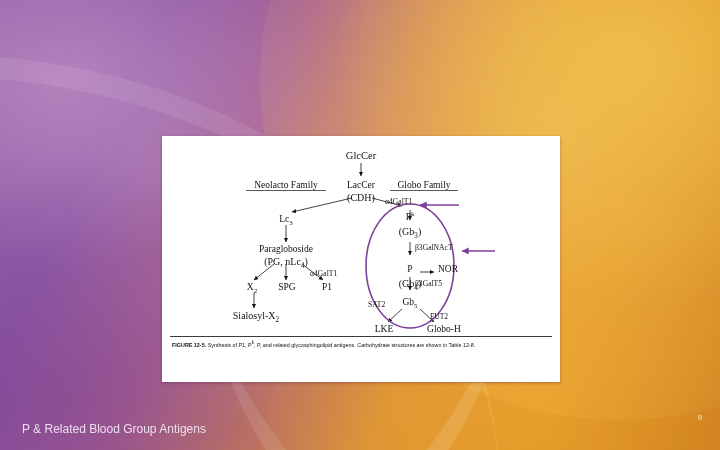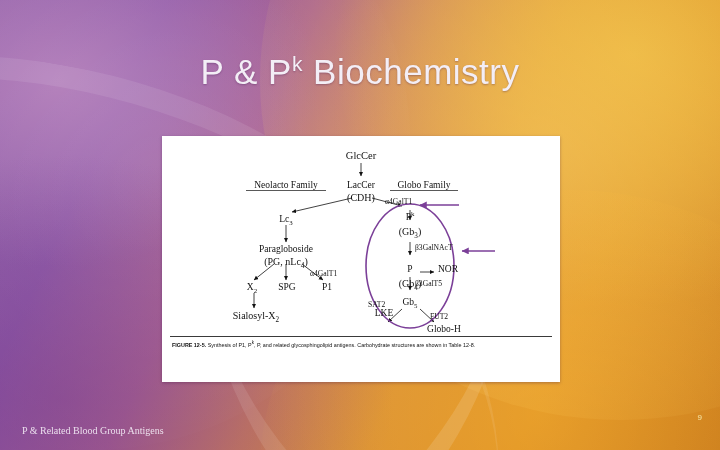--- a/index.html
+++ b/index.html
@@ -33,21 +33,21 @@
   .figbox{position:absolute;left:162px;top:136px;width:398px;height:246px;background:#ffffff;
     box-shadow:0 1px 3px rgba(60,20,70,0.35);}
   .fig{position:absolute;left:0;top:0;width:455px;height:246px;}
   .fig svg{position:absolute;left:0;top:0;}
 
   .caption{position:absolute;left:10px;top:204px;width:378px;font-size:5.4px;line-height:1.45;
     color:#111;font-family:"Liberation Sans",sans-serif;}
   .caption b{font-weight:bold;}
   .caprule{position:absolute;left:8px;top:200px;width:382px;height:1px;background:#3a3a3a;}
 
-  .footer{position:absolute;left:22px;bottom:14px;color:#f0e6f2;font-size:10px;opacity:.95;font-family:Liberation Serif, serif;}
+  .footer{position:absolute;left:22px;bottom:14px;color:#f0e6f2;font-size:12px;opacity:.95;}
   .pagenum{position:absolute;right:18px;bottom:28px;color:#f6e7a8;font-size:8px;}
 
   
   .t{position:absolute;font-family:"Liberation Serif",serif;color:#111;white-space:nowrap;}
   .sz11{font-size:10.5px;}
   .sz10{font-size:9.5px;}
   .sz9{font-size:10px;}
   .sz8{font-size:7.6px;}
   .sub{font-size:0.72em;vertical-align:sub;line-height:0;}
   .sup{font-size:0.72em;vertical-align:super;line-height:0;}
@@ -59,21 +59,20 @@
 
 <div class="slide">
   <div class="swirl s1"></div>
   <div class="swirl s2"></div>
   <div class="swirl s3"></div>
   <div class="swirl s4"></div>
   <div class="arc a1"></div>
   <div class="arc a2"></div>
   <div class="arc a3"></div>
 
-  <div class="title"><span>P &amp; P</span><sup>k</sup><span> Biochemistry</span></div>
 
   <div class="figbox">
     <div class="fig">
 
       <svg width="398" height="246">
         <defs>
           <marker id="ah" markerWidth="7" markerHeight="7" refX="5.2" refY="2.6" orient="auto">
             <path d="M0,0 L5.4,2.6 L0,5.2 z" fill="#111"></path>
           </marker>
           <marker id="ahp" markerWidth="7" markerHeight="7" refX="5.2" refY="2.6" orient="auto">
@@ -140,21 +139,21 @@
       <div class="t sz8" style="left:253px;top:107px;">β3GalNAcT</div>
       <div class="t sz10 ctr" style="left:248px;top:128px;">P</div>
       <div class="t sz10" style="left:276px;top:128px;">NOR</div>
       <div class="t sz9 ctr" style="left:248px;top:142px;"><span>(Gb</span><span class="sub">4</span><span>)</span></div>
 
       <div class="t sz8" style="left:253px;top:142.5px;">β3GalT5</div>
       <div class="t sz10 ctr" style="left:248px;top:161px;"><span>Gb</span><span class="sub">5</span></div>
 
       <div class="t sz8" style="left:206px;top:164px;">SAT2</div>
       <div class="t sz8" style="left:268px;top:176px;">FUT2</div>
-      <div class="t sz10 ctr" style="left:222px;top:172px;">LKE</div>
+      <div class="t sz10 ctr" style="left:222px;top:188px;">LKE</div>
       <div class="t sz10 ctr" style="left:282px;top:188px;">Globo-H</div>
 
       <div class="caprule"></div>
       <div class="caption"><b>FIGURE 12-5.</b><span> Synthesis of P1, P</span><sup>k</sup><span>, P, and related glycosphingolipid antigens. Carbohydrate structures are shown in Table 12-8.</span></div>
     </div>
   </div>
 
   <div class="footer">P &amp; Related Blood Group Antigens</div>
   <div class="pagenum">9</div>
 </div>

